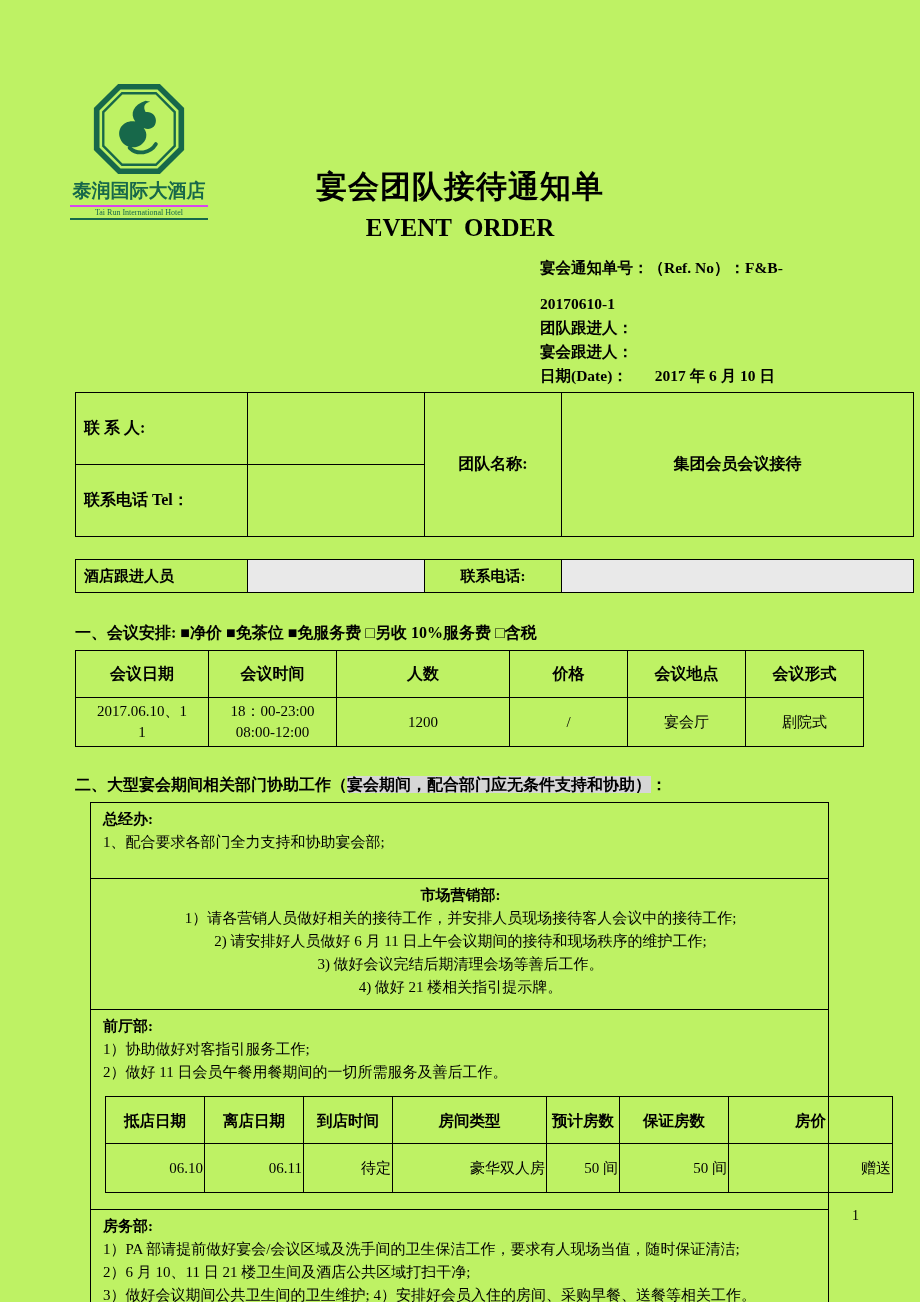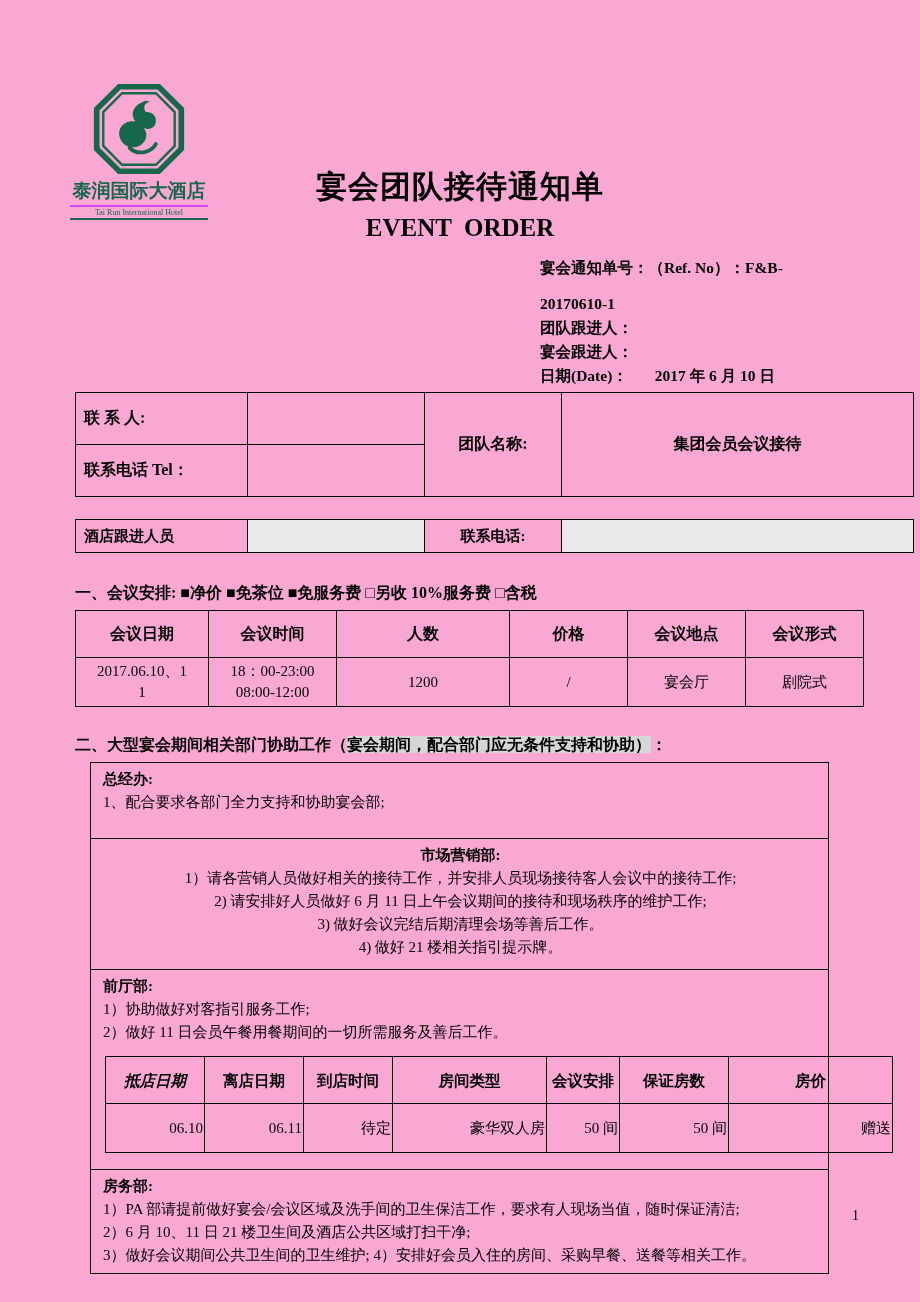--- a/index.html
+++ b/index.html
@@ -1,35 +1,35 @@
 <!DOCTYPE html>
 <html><head>
 <meta charset="utf-8">
 <style>
   html,body{margin:0;padding:0;background:#fff;}
   body{font-family:"Liberation Serif","DejaVu Serif",serif;color:#000;}
-  .page{position:relative;width:920px;height:1302px;background:#f9a8d4;overflow:hidden;}
+  .page{position:relative;width:920px;height:1302px;background:#bef264;overflow:hidden;}
 
   .logo{position:absolute;left:70px;top:82px;width:138px;text-align:center;}
   .logo svg{display:block;margin:0 auto;width:94px;height:94px;}
   .logo-cn{margin-top:2px;font-size:19px;font-weight:bold;color:#17684a;white-space:nowrap;}
   .logo-en{margin-top:1px;font-size:8px;color:#17684a;border-top:2px solid #d946ef;border-bottom:2px solid #17684a;padding:1px 0;white-space:nowrap;}
 
   .title-cn{margin-top:166px;text-align:center;font-size:31px;font-weight:bold;letter-spacing:1px;}
   .title-en{margin-top:6px;text-align:center;font-size:25px;font-weight:bold;white-space:pre;}
 
   .meta{margin:14px 0 0 540px;width:340px;font-size:15.5px;font-weight:bold;line-height:24px;}
   .meta .ref-num{margin-top:12px;}
   .meta .date-value{margin-left:27px;}
 
   table{border-collapse:collapse;}
   td,th{border:1px solid #000;}
 
   .t1{margin:4px 0 0 75px;width:770px;table-layout:fixed;}
-  .t1 td{font-size:16px;font-weight:bold;height:35px;padding:8px 8px;}
+  .t1 td{font-size:16px;font-weight:bold;height:35px;padding:18px 8px;}
   .c1{width:155px;}.c2{width:160px;}.c3{width:120px;}.c4{width:335px;}
   .center{text-align:center;}
   .big{font-size:18px;}
 
   .t2{margin:22px 0 16px 75px;width:770px;table-layout:fixed;}
   .t2 td{font-size:15px;font-weight:bold;height:28px;padding:2px 8px;}
   .shaded{background:#e9e9e9;}
 
   .s1-heading{margin:30px 0 0 75px;font-size:16px;font-weight:bold;}
 
@@ -44,21 +44,21 @@
   .box{margin:6px 0 0 90px;width:737px;border:1px solid #000;}
   .sec{padding:5px 10px 6px 12px;font-size:15px;line-height:23px;}
   .sec + .sec{border-top:1px solid #000;}
   .sec-title{font-weight:bold;}
   .sec-gm{padding-bottom:24px;}
   .sec-mk{padding-bottom:10px;text-align:center;}
 
   .t4{margin:12px 0 10px 2px;width:730px;table-layout:fixed;}
   .t4 th{font-size:15.5px;font-weight:bold;height:46px;text-align:center;padding:0 4px;word-break:break-all;line-height:21px;}
   .t4 td{font-size:15px;height:46px;text-align:right;}
-  .r1{width:90px;font-style:italic;}.r2{width:90px;}.r3{width:80px;}.r4{width:145px;}.r5{width:64px;}.r6{width:100px;}.r7{width:155px;}
+  .r1{width:90px;}.r2{width:90px;}.r3{width:80px;}.r4{width:145px;}.r5{width:64px;}.r6{width:100px;}.r7{width:155px;}
 
   .page-num{position:absolute;left:852px;top:1208px;font-size:14px;}
 </style>
 </head>
 <body>
 
 <div class="page">
 
   <div class="logo">
     <svg viewBox="0 0 100 100" xmlns="http://www.w3.org/2000/svg">
@@ -166,21 +166,21 @@
       <div>1）协助做好对客指引服务工作;</div>
       <div>2）做好 11 日会员午餐用餐期间的一切所需服务及善后工作。</div>
 
       <table class="t4">
         <tbody>
             <tr>
           <th class="r1">抵店日期</th>
           <th class="r2">离店日期</th>
           <th class="r3">到店时间</th>
           <th class="r4">房间类型</th>
-          <th class="r5">会议安排</th>
+          <th class="r5">预计房数</th>
           <th class="r6">保证房数</th>
           <th class="r7">房价</th>
         </tr>
         <tr>
           <td>06.10</td>
           <td>06.11</td>
           <td>待定</td>
           <td>豪华双人房</td>
           <td>50 间</td>
           <td>50 间</td>

